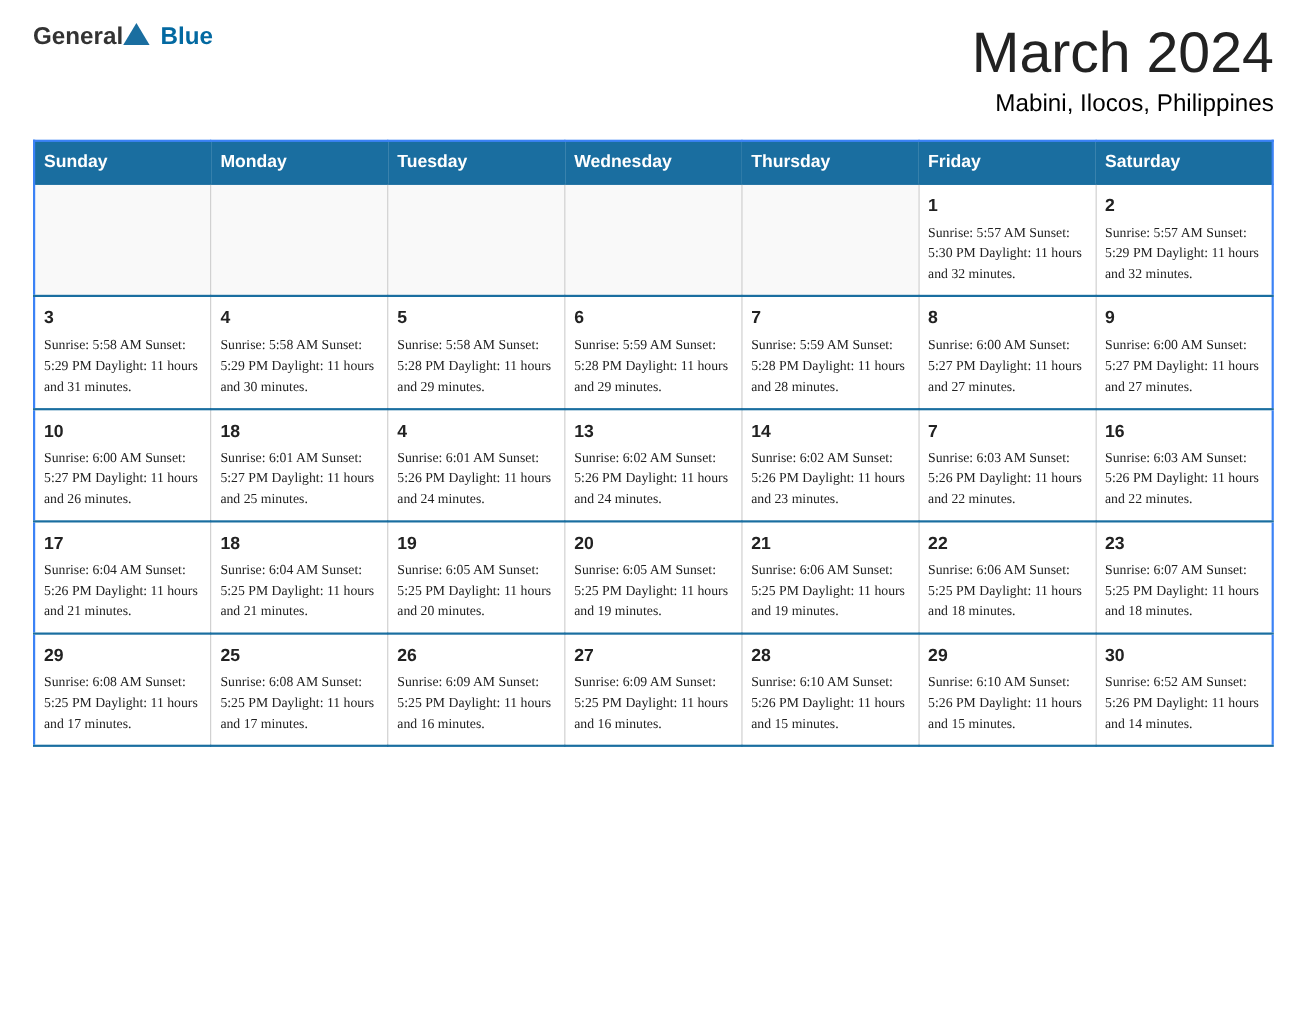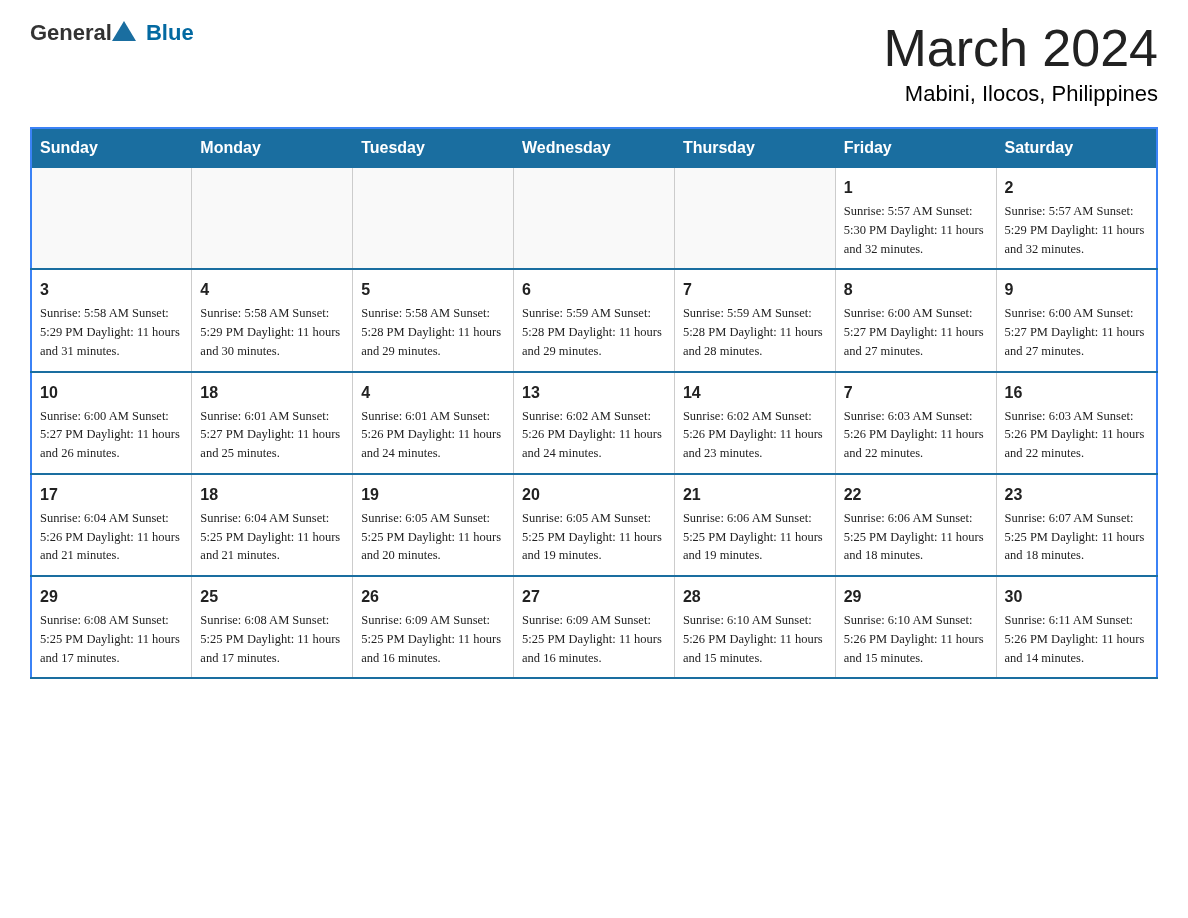--- a/index.html
+++ b/index.html
@@ -319,19 +319,19 @@
 Daylight: 11 hours and 15 minutes.</div>
         </td>
         <td>
           <span class="day-number">29</span>
           <div class="day-info">Sunrise: 6:10 AM
 Sunset: 5:26 PM
 Daylight: 11 hours and 15 minutes.</div>
         </td>
         <td>
           <span class="day-number">30</span>
-          <div class="day-info">Sunrise: 6:11 AM
+          <div class="day-info">Sunrise: 6:52 AM
 Sunset: 5:26 PM
 Daylight: 11 hours and 14 minutes.</div>
         </td>
       </tr>
     </tbody>
 </table>
 
 </body></html>

